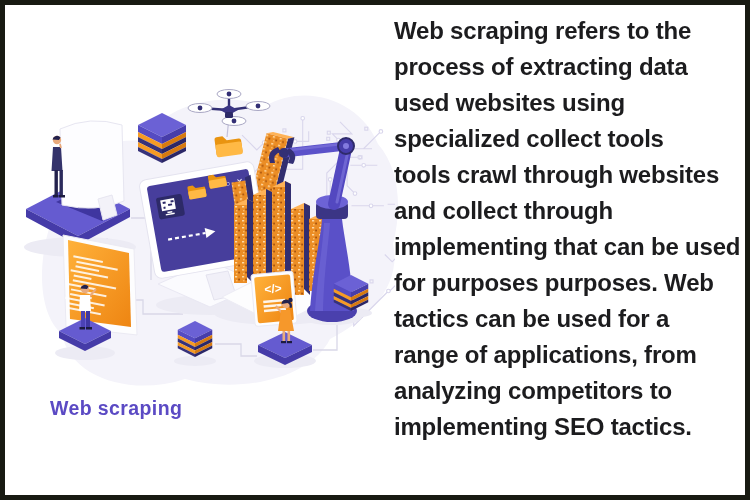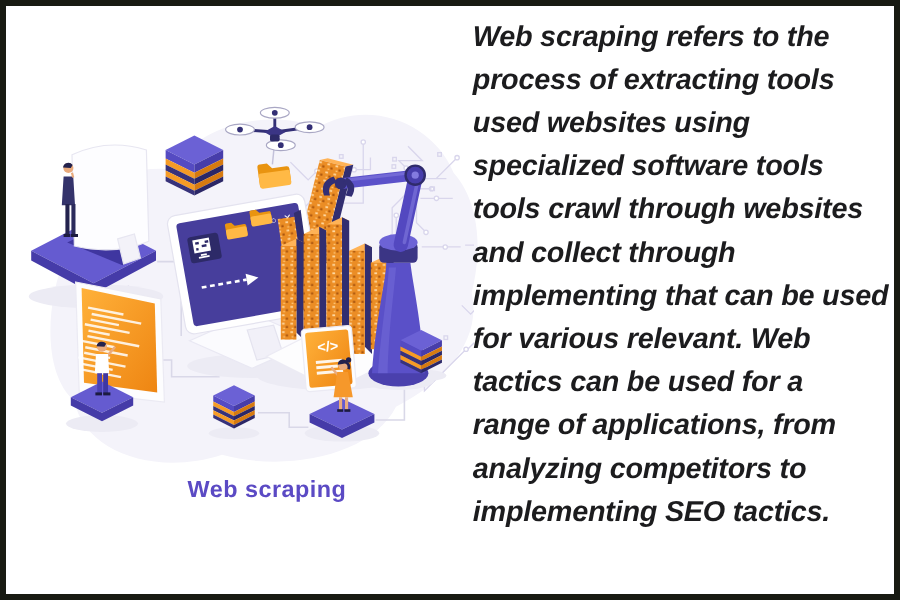--- a/index.html
+++ b/index.html
@@ -12,28 +12,26 @@
     overflow:hidden;
     font-family:"Liberation Sans", sans-serif;
   }
   #illustration{
     position:absolute;left:5px;top:4px;width:385px;height:486px;
   }
   #illustration svg{overflow:visible;display:block;}
   #caption{
     position:absolute;left:0;top:388px;width:385px;
     padding-left:40px;box-sizing:border-box;
-    text-align:center;
     font-size:19.5px;font-weight:600;letter-spacing:.4px;
     color:#5b4ac4;
   }
   #description{
     position:absolute;left:389px;top:8px;right:4px;
     color:#1c1c1e;
-    font-style:italic;
   }
   #description .line{
     white-space:nowrap;
     font-size:24px;line-height:36px;font-weight:700;
     letter-spacing:-0.2px;
   }
 </style>
 </head>
 <body>
 
@@ -358,25 +356,25 @@
         <rect x="271" y="332" width="5" height="2.2" fill="#1c1b40"></rect>
         <rect x="277" y="332" width="5" height="2.2" fill="#1c1b40"></rect>
       </g>
     </svg>
 
     <div id="caption">Web scraping</div>
   </div>
 
   <div id="description">
       <div class="line">Web scraping refers to the</div>
-      <div class="line">process of extracting tools</div>
+      <div class="line">process of extracting data</div>
       <div class="line">used websites using</div>
-      <div class="line">specialized software tools</div>
+      <div class="line">specialized collect tools</div>
       <div class="line">tools crawl through websites</div>
       <div class="line">and collect through</div>
       <div class="line">implementing that can be used</div>
-      <div class="line">for various relevant. Web</div>
+      <div class="line">for purposes purposes. Web</div>
       <div class="line">tactics can be used for a</div>
       <div class="line">range of applications, from</div>
       <div class="line">analyzing competitors to</div>
       <div class="line">implementing SEO tactics.</div>
     </div>
 </div>
 
 </body></html>

